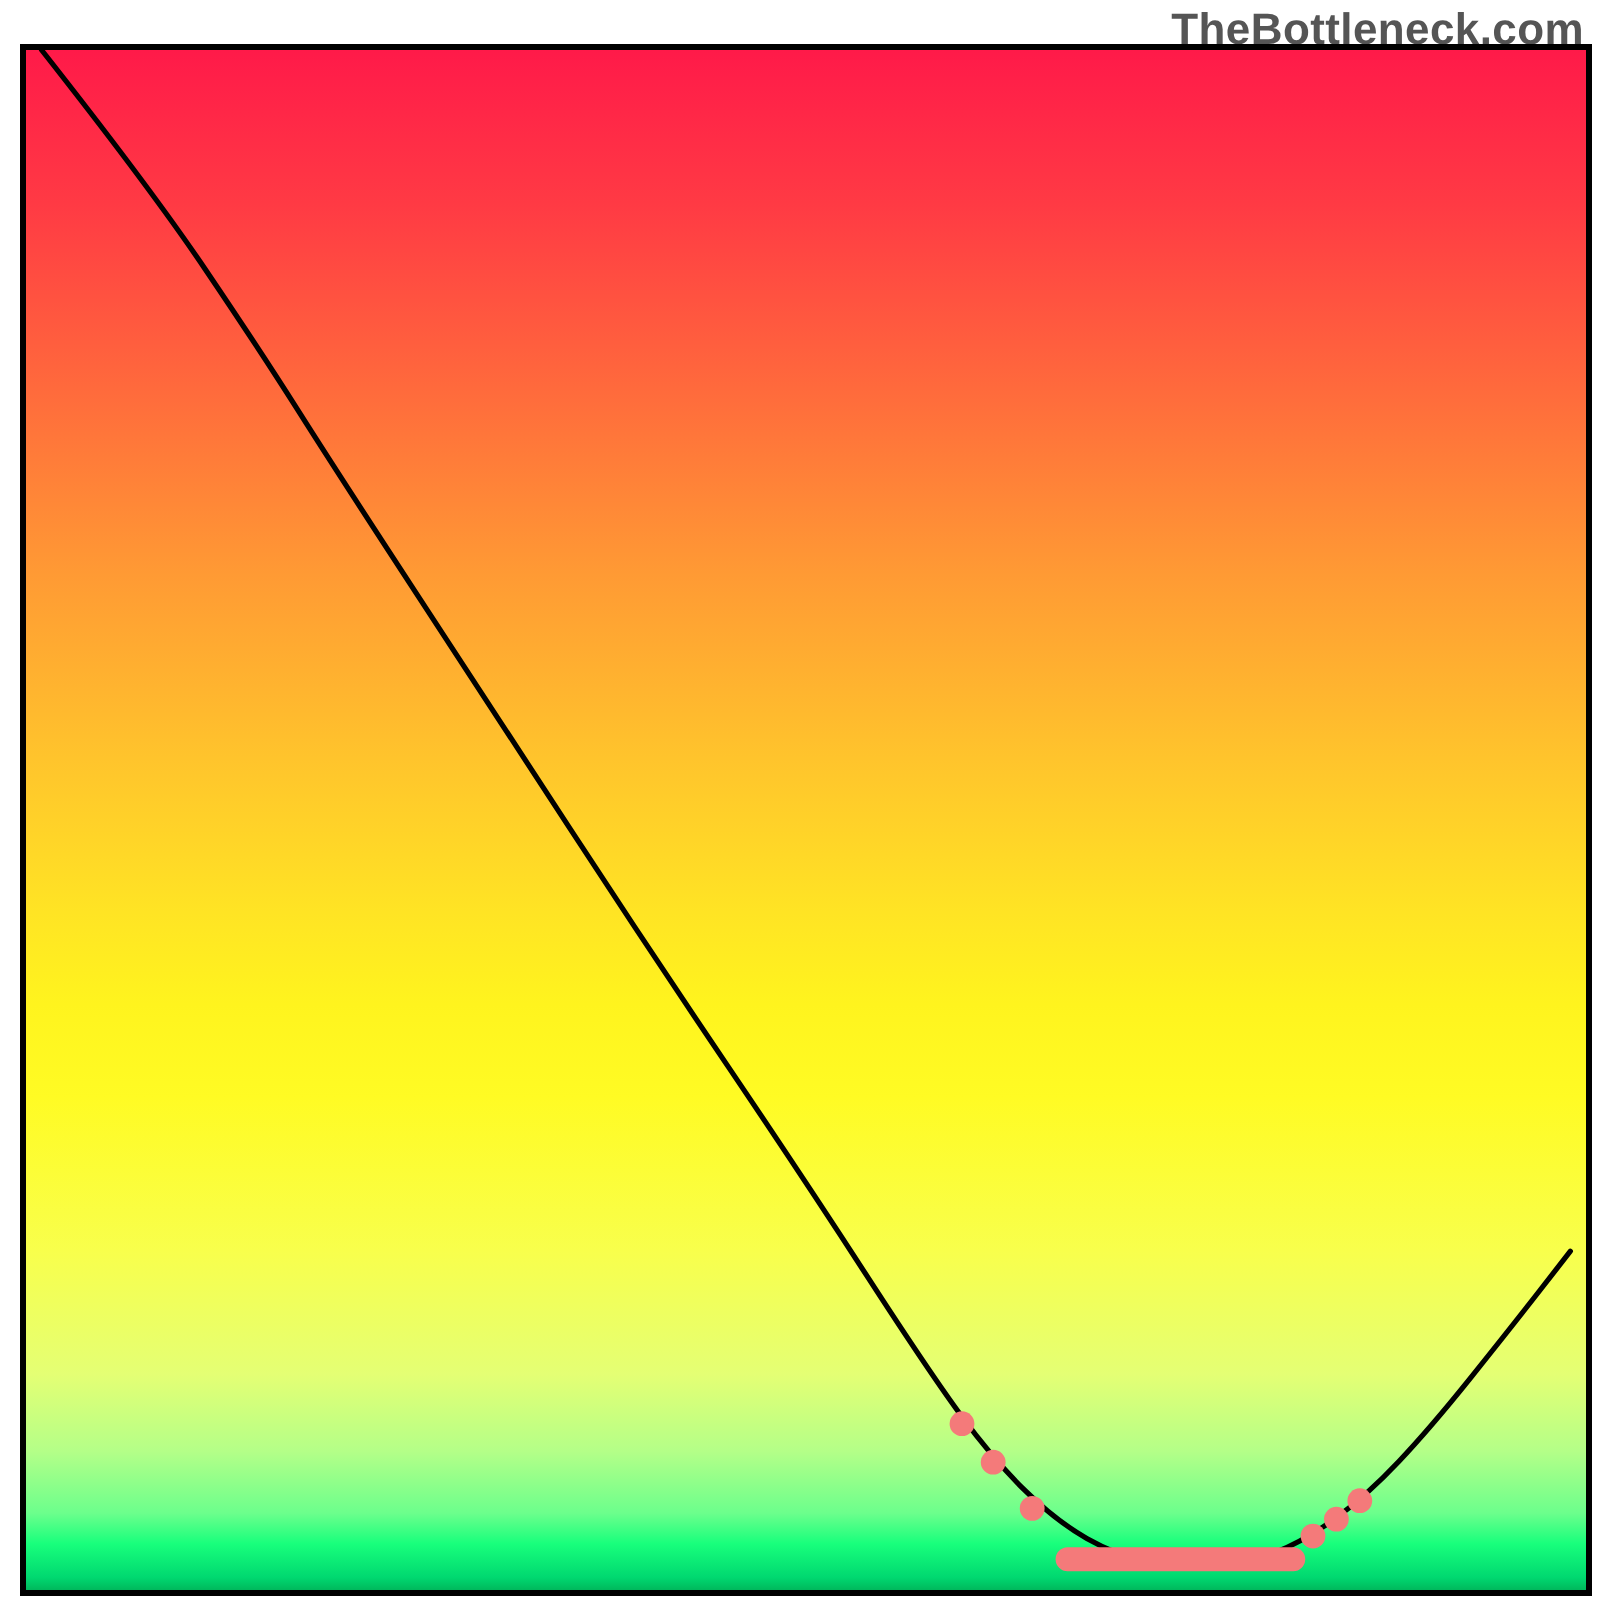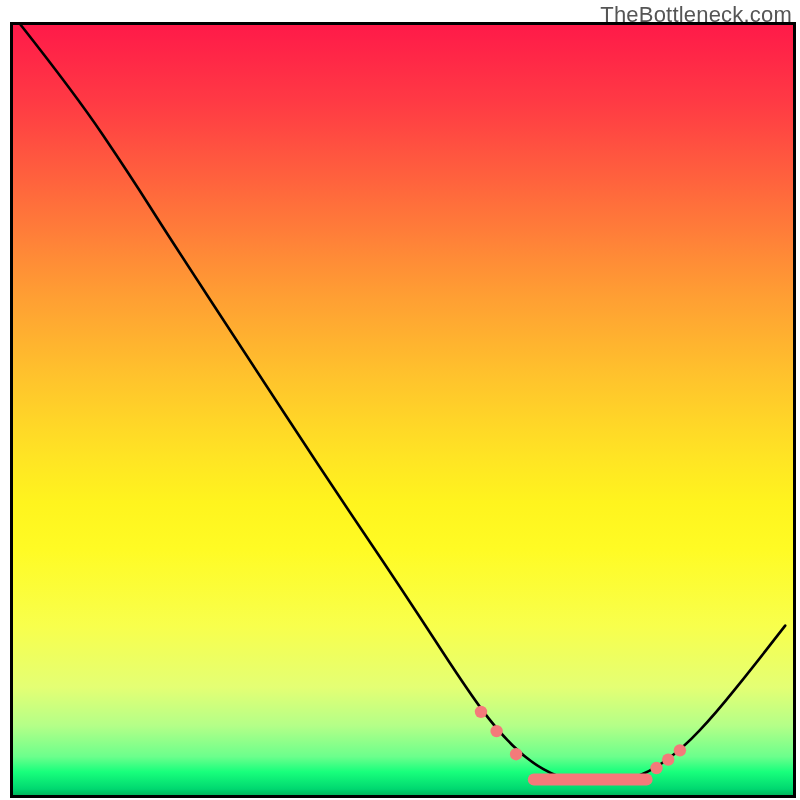--- a/index.html
+++ b/index.html
@@ -14,21 +14,21 @@
     position: relative;
     width: 800px;
     height: 800px;
     box-sizing: border-box;
   }
   .watermark {
     position: absolute;
     top: 2px;
     right: 8px;
     font-size: 22px;
-    font-weight: 400;
+    font-weight: 700;
     color: #555;
     letter-spacing: 0.2px;
   }
   .plot-area {
     position: absolute;
     left: 10px;
     top: 22px;
     width: 780px;
     height: 770px;
     border: 3px solid #000;

